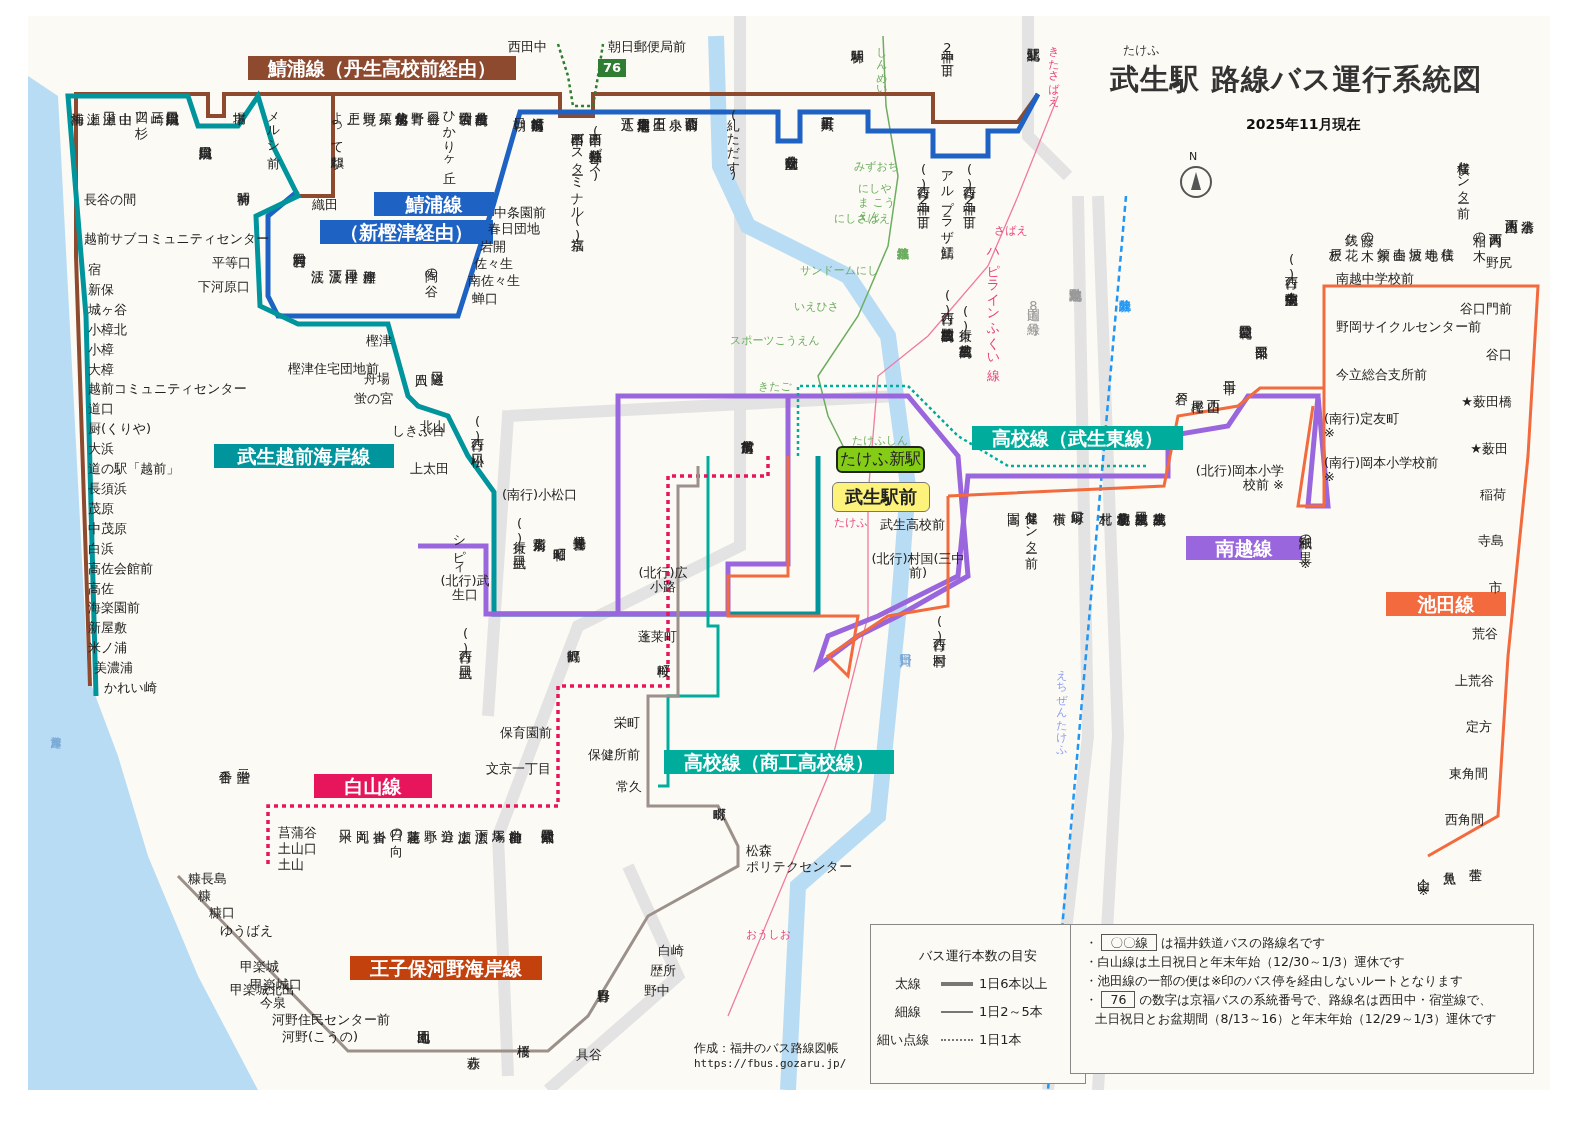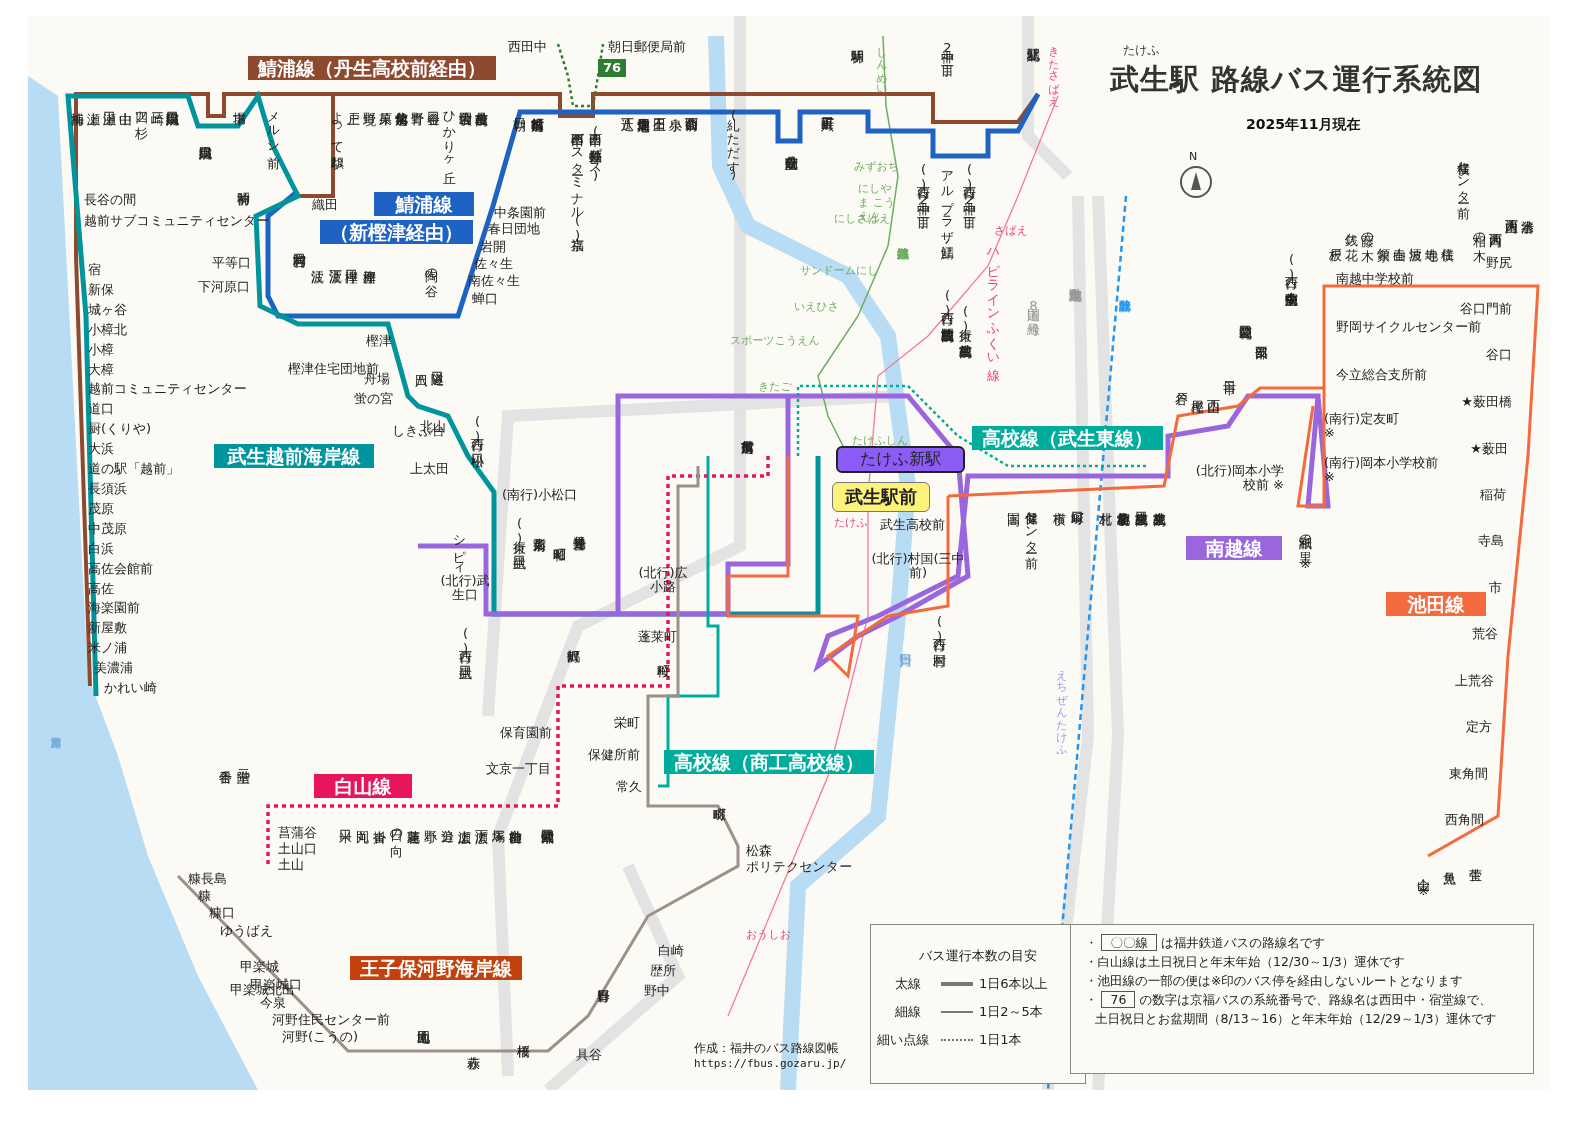--- a/index.html
+++ b/index.html
@@ -1,37 +1,37 @@
 <!DOCTYPE html>
 <html><head>
 <meta charset="utf-8">
 <style>
   html, body { margin:0; padding:0; }
   body { width:1588px; height:1123px; background:#ffffff; font-family:"DejaVu Sans", sans-serif; color:#222; overflow:hidden; position:relative; }
   #map { position:absolute; left:28px; top:16px; width:1522px; height:1074px; background:#fcfaf4; overflow:hidden; }
   svg { position:absolute; left:0; top:0; }
   .lbl { position:absolute; font-size:13px; line-height:14px; white-space:nowrap; color:#222; }
   .v { writing-mode:vertical-rl; text-orientation:upright; font-size:13px; line-height:14px; letter-spacing:0; }
-  .route-label { position:absolute; color:#fff; font-weight:bold; font-size:19px; line-height:24px; padding:0 10px; text-align:center; white-space:nowrap; }
+  .route-label { position:absolute; color:#fff; font-weight:bold; font-size:19px; line-height:24px; padding:0 20px; text-align:center; white-space:nowrap; }
   .title { position:absolute; left:1082px; top:44px; font-size:29px; font-weight:bold; color:#333; letter-spacing:1px; white-space:nowrap; }
   .ruby { position:absolute; left:1095px; top:26px; font-size:12px; color:#333; }
   .date { position:absolute; left:1218px; top:100px; font-size:14px; font-weight:bold; color:#111; }
   .rail { color:#6cae60; font-size:11px; }
   .pink { color:#e8417c; font-size:11px; }
   .gray { color:#999; }
   .notice { position:absolute; left:1108px; top:614px; width:308px; height:100px; border:1px solid #777; border-radius:12px; background:#fffce8; padding:12px 16px; box-sizing:border-box; }
   .notice .hl { color:#c9252e; font-weight:bold; font-size:15px; }
   .notice .tx { font-size:12.5px; line-height:24px; }
   .legend { position:absolute; left:842px; top:908px; width:216px; height:160px; border:1px solid #888; background:#fcfaf4; box-sizing:border-box; font-size:13px; }
   .notes { position:absolute; left:1042px; top:908px; width:464px; height:150px; border:1px solid #888; background:#fcfaf4; box-sizing:border-box; padding:8px 14px; font-size:12.5px; line-height:19px; }
   .box { display:inline-block; border:1px solid #555; padding:0 8px; line-height:15px; }
   .credit { position:absolute; left:666px; top:1024px; font-size:12px; line-height:16px; }
   .credit .url { font-family:"DejaVu Sans Mono", monospace; font-size:11px; }
   .badge76 { position:absolute; left:570px; top:43px; width:28px; height:18px; background:#2e7d32; color:#fff; font-weight:bold; font-size:13px; text-align:center; line-height:18px; }
-  .station-box { position:absolute; border:2px solid #222; border-radius:6px; background:#8b5cf6; font-size:16px; padding:1px 22px; }
+  .station-box { position:absolute; border:2px solid #222; border-radius:6px; background:#84cc16; font-size:16px; padding:1px 2px; }
   .station-yellow { position:absolute; border:1px solid #777; border-radius:6px; background:#fdf27a; font-size:18px; font-weight:bold; padding:2px 12px; }
 </style>
 </head>
 <body>
 
 <div id="map">
 
   <svg width="1522" height="1074" viewBox="0 0 1522 1074">
 
     <path d="M0,60 L30,80 L60,660 L90,740 L120,840 L170,960 L230,1074 L0,1074 Z" fill="#b9dcf5"></path>
@@ -139,21 +139,21 @@
   <div class="lbl v" style="left:912px;top:24px;">神中2丁目</div>
   <div class="lbl v" style="left:888px;top:146px;">(西行)神中2丁目</div>
   <div class="lbl v" style="left:912px;top:146px;">アルプラザ鯖江</div>
   <div class="lbl v" style="left:934px;top:146px;">(西行)神中2丁目</div>
   <div class="lbl v" style="left:998px;top:22px;">北鯖江駅</div>
 
   <div class="lbl" style="left:480px;top:24px;">西田中</div>
   <div class="lbl" style="left:580px;top:24px;">朝日郵便局前</div>
 
   <div style="position:absolute;left:56px;top:176px;width:160px;">
-    <div class="lbl" style="position:relative;line-height:16px;margin-bottom:5px;">長谷の間</div>
+    <div class="lbl" style="position:relative;line-height:16px;margin-bottom:23px;">長谷の間</div>
     <div class="lbl" style="position:relative;line-height:16px;margin-bottom:14px;">越前サブコミュニティセンター</div>
   </div>
   <div style="position:absolute;left:60px;top:244px;font-size:13px;line-height:19.9px;white-space:nowrap;">
     <div>宿</div>
     <div>新保</div>
     <div>城ヶ谷</div>
     <div>小樟北</div>
     <div>小樟</div>
     <div>大樟</div>
     <div>越前コミュニティセンター</div>

